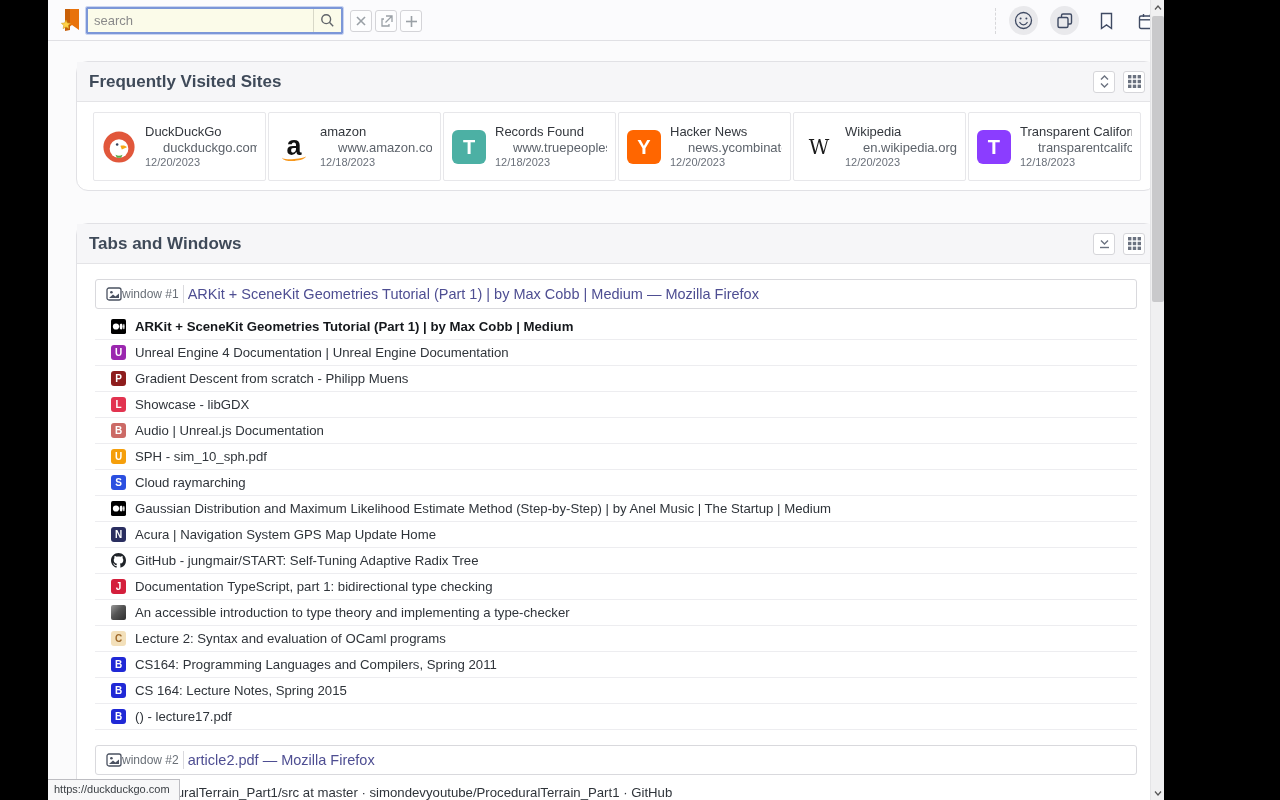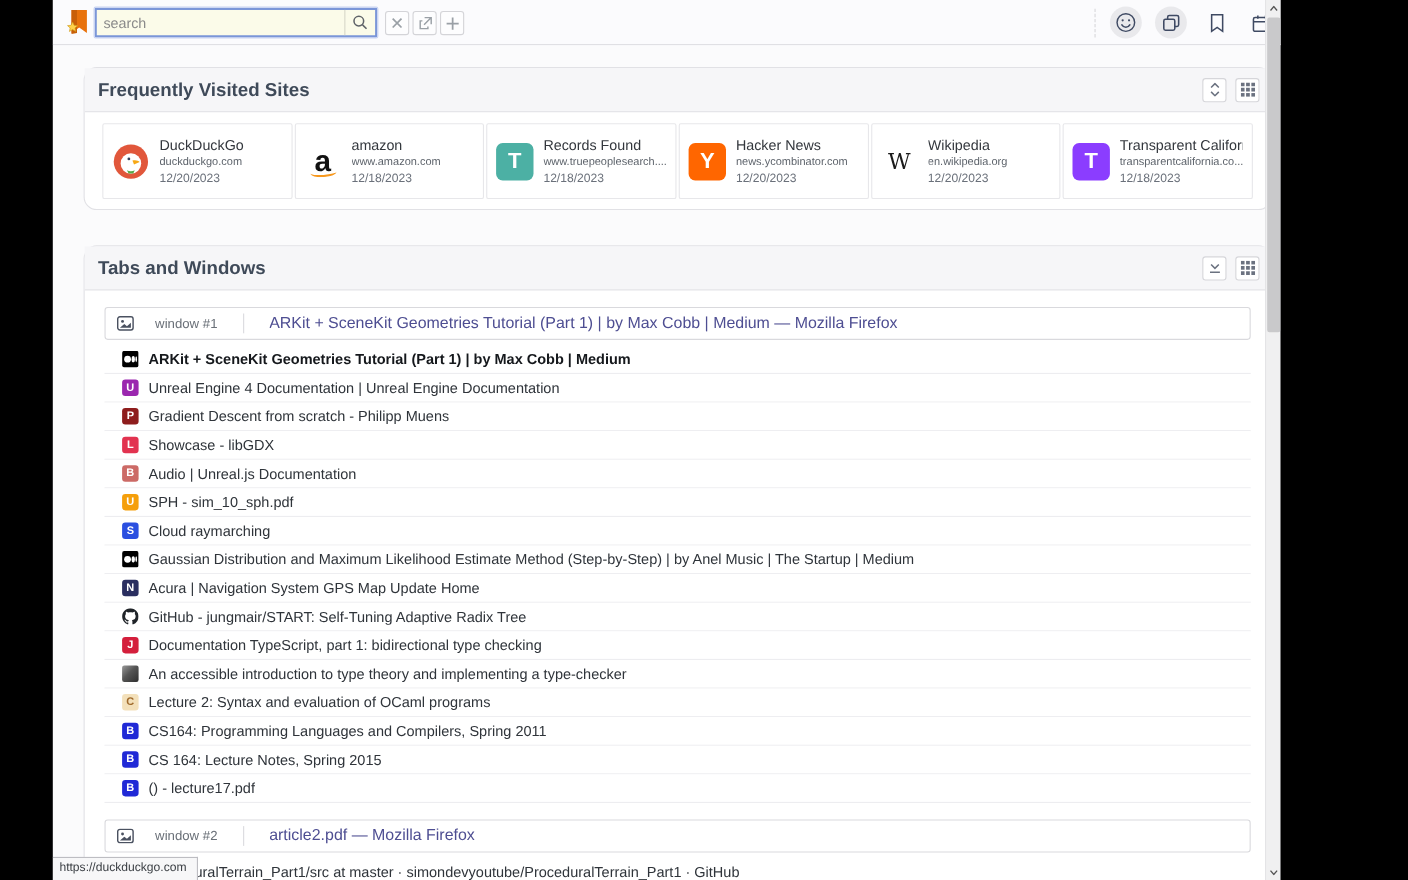--- a/index.html
+++ b/index.html
@@ -45,26 +45,26 @@
   .sec-btn{width:22px;height:22px;background:#fff;border:1px solid #d6d6da;border-radius:3px;margin-left:8px;
            display:flex;align-items:center;justify-content:center;cursor:pointer;}
 
   
   .cards{display:flex;padding:10px 16px;gap:2px;}
   .site-card{width:173px;height:69px;background:#fff;border:1px solid #e7e7ea;border-radius:2px;
              display:flex;align-items:center;padding:6px 8px;gap:9px;cursor:pointer;}
   .site-icon{width:34px;height:34px;flex:0 0 34px;display:flex;align-items:center;justify-content:center;}
   .site-meta{overflow:hidden;}
   .site-name{font-size:13px;color:#33373d;line-height:16px;white-space:nowrap;overflow:hidden;}
-  .site-url{font-size:10px;color:#5d636b;line-height:15px;white-space:nowrap;overflow:hidden;}
+  .site-url{font-size:13px;color:#5d636b;line-height:15px;white-space:nowrap;overflow:hidden;margin-left:18px;}
   .site-date{font-size:11px;color:#6a707a;line-height:14px;}
 
   
   .window-box{margin:15px 18px 5px 18px;height:30px;border:1px solid #d9d9dd;border-radius:3px;background:#fff;
-              display:flex;align-items:center;padding:0 10px;gap:19px;}
+              display:flex;align-items:center;padding:0 10px;gap:0;}
   .win-label{font-size:12px;color:#6a7078;white-space:nowrap;}
   .win-div{height:18px;border-left:1px solid #dadade;margin:0 4px;}
   .win-title{font-size:14.5px;color:#4e4e92;white-space:nowrap;overflow:hidden;cursor:pointer;}
   .tab-rows{margin:3px 18px 0 18px;}
   .tab-row{height:26px;display:flex;align-items:center;gap:9px;padding:0 10px 0 16px;border-bottom:1px solid #ededf0;
            background:#fff;cursor:pointer;}
   .tab-row.active .tab-title{font-weight:bold;color:#15181c;}
   .tab-title{font-size:13.2px;color:#2f343a;white-space:nowrap;overflow:hidden;}
 
   

